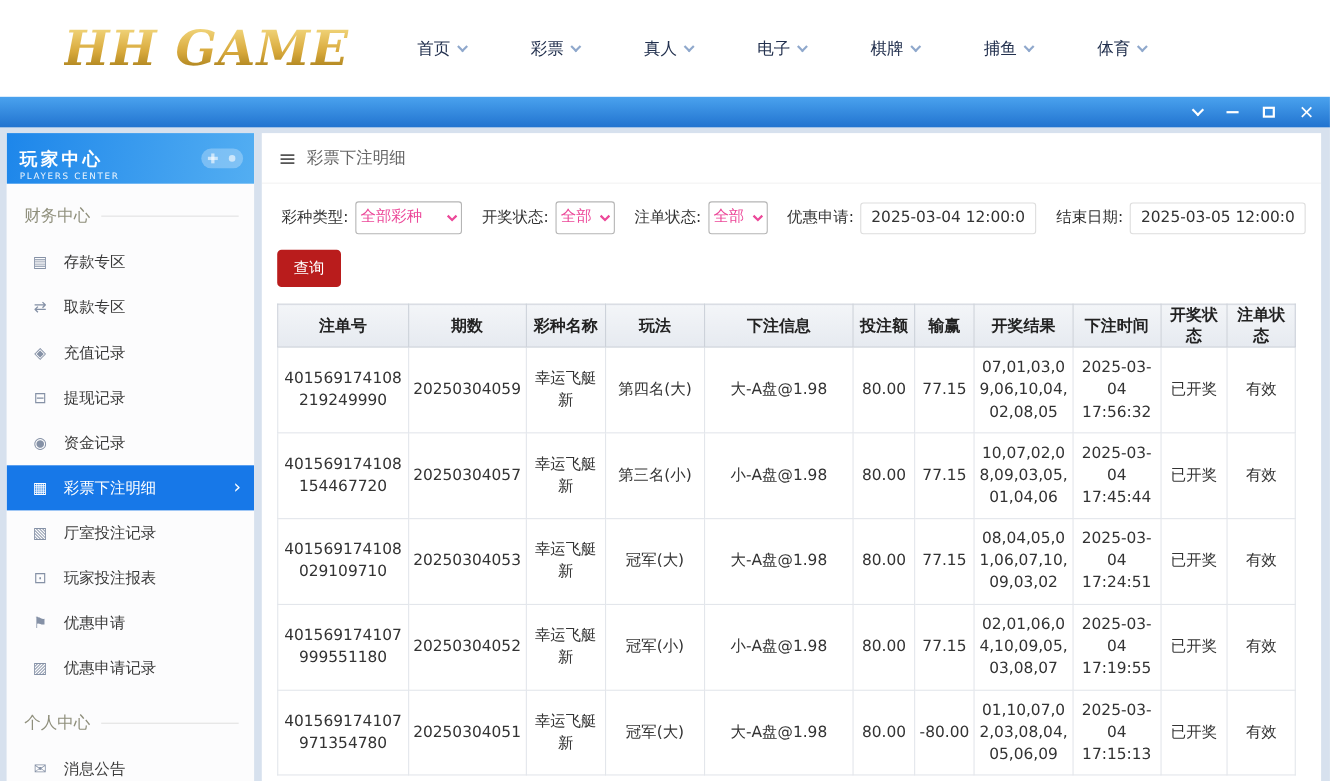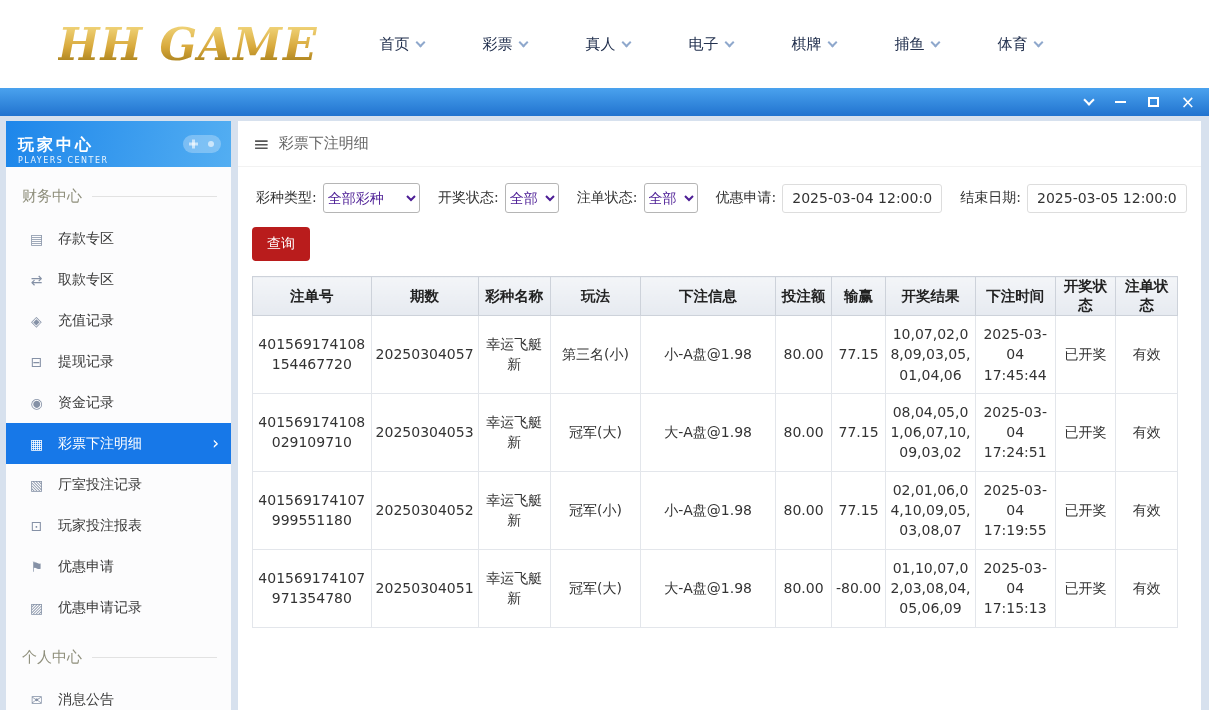--- a/index.html
+++ b/index.html
@@ -49,21 +49,21 @@
   .mi-arrow { margin-left: auto; font-size: 17px; line-height: 1; }
 
   
   .main { flex: 1; background: #fff; display: flex; flex-direction: column; overflow: hidden; }
   .breadcrumb { height: 46px; flex: none; display: flex; align-items: center; gap: 9px; padding: 0 15px; color: #666; font-size: 15px; border-bottom: 1px solid #f2f2f2; }
   .hamburger { font-size: 20px; color: #555; }
   .filter-wrap { padding: 16px 14px 0 14px; }
   .filter-row { display: flex; align-items: center; gap: 6px; font-size: 14px; color: #333; white-space: nowrap; }
   .flabel { margin-left: 12px; }
   .flabel.first { margin-left: 4px; }
-  select { height: 30px; border: 1px solid #b5b5b5; border-radius: 3px; background: #fff; font-size: 14px; color: #4c1d95; font-family: Liberation Sans, sans-serif; }
+  select { height: 30px; border: 1px solid #b5b5b5; border-radius: 3px; background: #fff; font-size: 14px; color: #ec4899; font-family: Liberation Mono, monospace; }
   .sel-type { width: 112px; }
   .sel-small { width: 62px; }
   .date-input { height: 29px; width: 160px; border: 1px solid #ddd; border-radius: 3px; padding: 0 9px; font-size: 14px; color: #333; font-family: inherit; }
   .query-btn { margin-top: 14px; background: #b91c1c; color: #fff; border: none; border-radius: 4px; padding: 8px 15px; font-size: 14px; cursor: pointer; font-family: inherit; }
 
   
   .table-wrap { padding: 15px 23px 0 14px; }
   table { border-collapse: collapse; table-layout: fixed; text-align: center; font-size: 14px; color: #333; }
   th { background: linear-gradient(#f3f5f8, #e6eaf0); border: 1px solid #cdd2da; height: 39px; font-size: 14.5px; color: #222; font-weight: bold; padding: 0 2px; }
   td { border: 1px solid #e3e6eb; padding: 8px 4px; line-height: 1.45; overflow-wrap: break-word; vertical-align: middle; background: #fff; }
@@ -240,20 +240,33 @@
                 <th>投注额</th>
                 <th>输赢</th>
                 <th>开奖结果</th>
                 <th>下注时间</th>
                 <th>开奖状态</th>
                 <th>注单状态</th>
               </tr>
           </thead>
           <tbody>
               <tr>
+                <td>401569174108219249990</td>
+                <td>20250304059</td>
+                <td>幸运飞艇新</td>
+                <td>第四名(大)</td>
+                <td>大-A盘@1.98</td>
+                <td>80.00</td>
+                <td>77.15</td>
+                <td>07,01,03,09,06,10,04,02,08,05</td>
+                <td>2025-03-04 17:56:32</td>
+                <td>已开奖</td>
+                <td>有效</td>
+              </tr>
+              <tr>
                 <td>401569174108154467720</td>
                 <td>20250304057</td>
                 <td>幸运飞艇新</td>
                 <td>第三名(小)</td>
                 <td>小-A盘@1.98</td>
                 <td>80.00</td>
                 <td>77.15</td>
                 <td>10,07,02,08,09,03,05,01,04,06</td>
                 <td>2025-03-04 17:45:44</td>
                 <td>已开奖</td>

